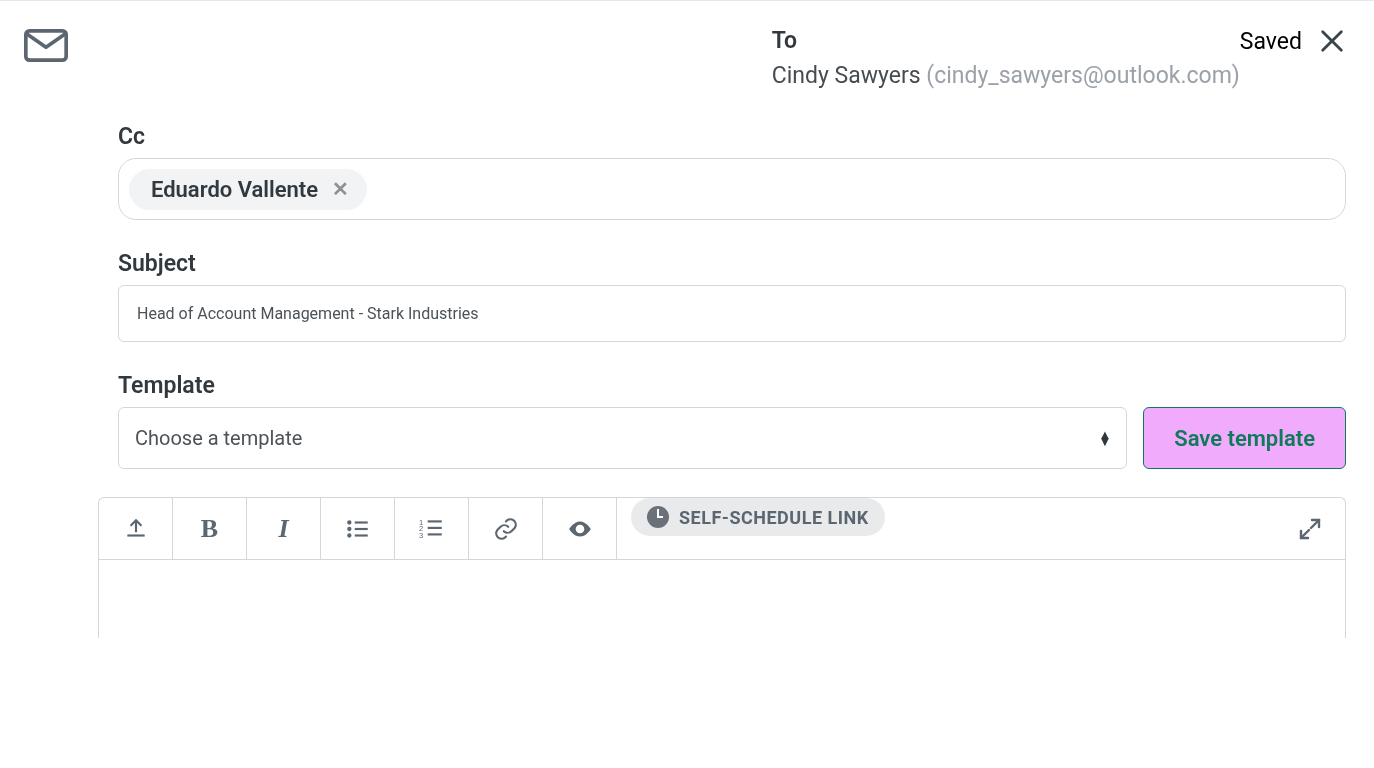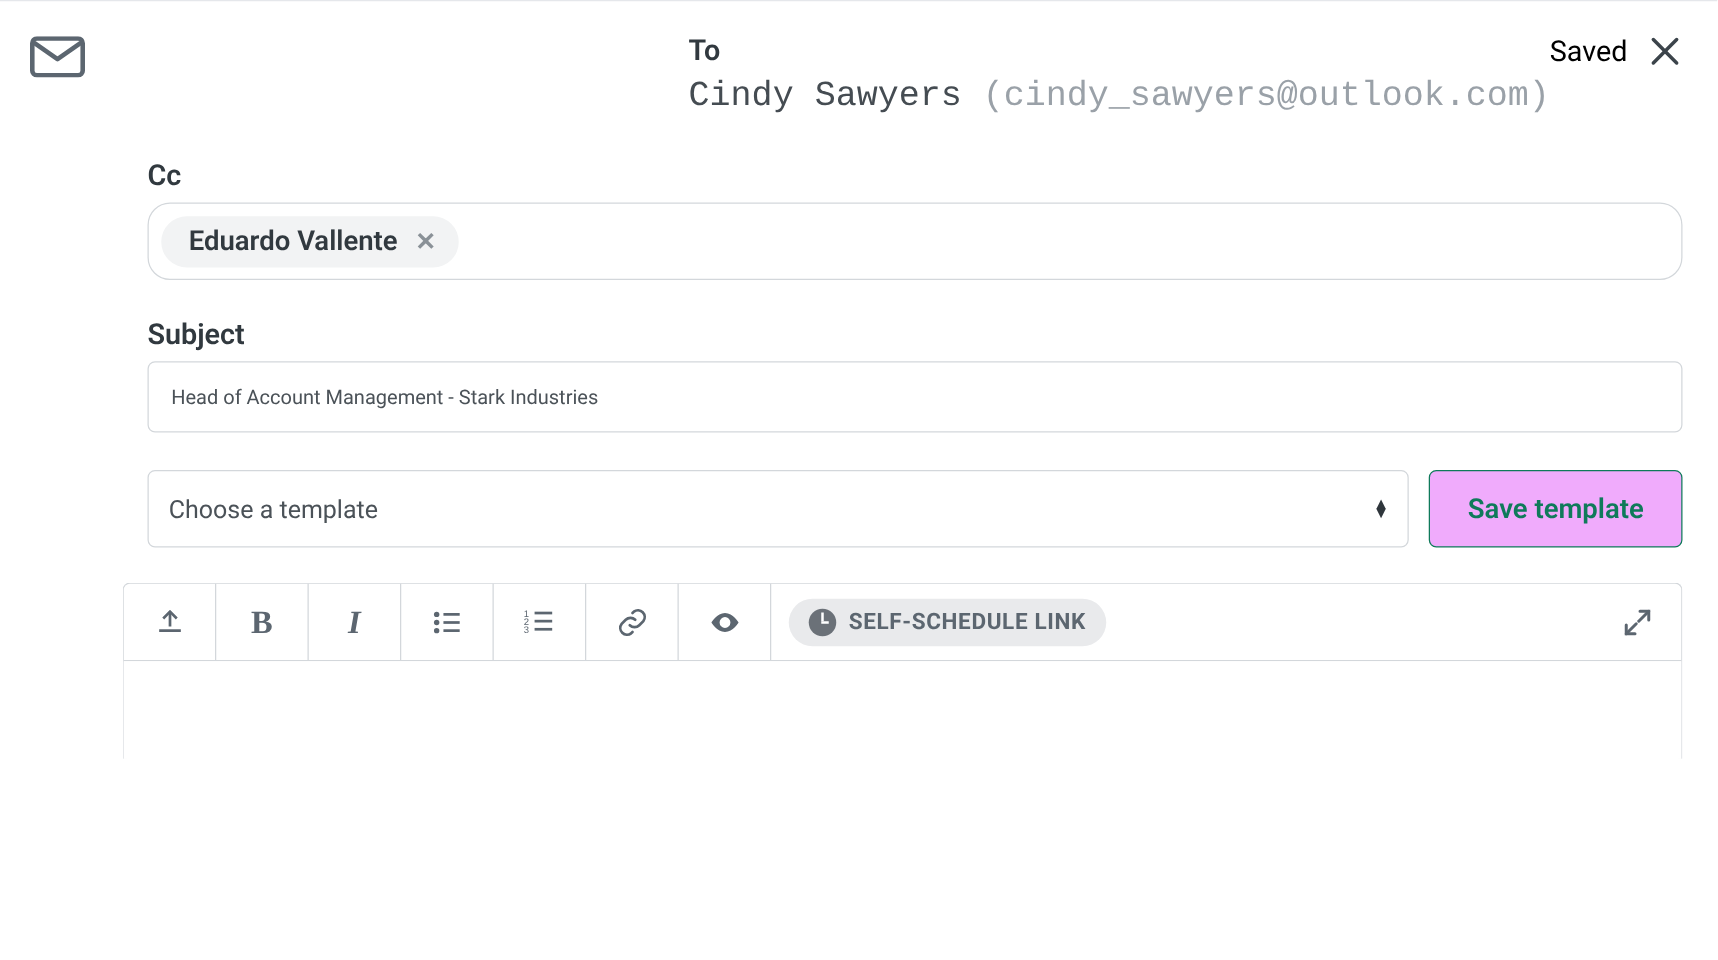--- a/index.html
+++ b/index.html
@@ -39,24 +39,23 @@
       align-items: flex-start;
     }
     .to-block { }
     .label {
       font-size: 23px;
       font-weight: 600;
       color: #31393f;
       margin-bottom: 8px;
     }
     .recipient-line {
-      font-size: 28px;
+      font-size: 23px;
       color: #555d64;
       margin-bottom: 34px;
-      font-family: Liberation Mono, monospace;
     }
     .recipient-name { color: #454c52; }
     .recipient-email { color: #9aa1a8; }
     .status-area {
       display: flex;
       align-items: center;
       gap: 16px;
     }
     .saved-text {
       font-size: 23px;
@@ -172,21 +171,21 @@
       cursor: pointer;
     }
     .tool-cell svg { width: 26px; height: 26px; }
     .bold-letter { font-weight: 800; font-size: 26px; color:#5c6670; font-family: Georgia, serif;}
     .italic-letter { font-style: italic; font-size: 26px; color:#5c6670; font-family: Georgia, serif; font-weight:600;}
     .schedule-cell {
       border-right: none;
       flex-shrink: 0;
       width: auto;
       padding: 0 14px;
-      display: flex; align-items: center;
+      display: flex; align-items: flex-start;
     }
     .schedule-chip {
       background: #e9eaec;
       border-radius: 999px;
       padding: 8px 16px;
       display: inline-flex;
       align-items: center;
       gap: 10px;
       font-size: 18px;
       font-weight: 700;
@@ -272,20 +271,21 @@
         </div>
       </div>
     </div>
 
     <div class="field-group">
       <div class="label">Subject</div>
       <input class="text-input" type="text" value="Head of Account Management - Stark Industries" style="">
     </div>
 
     <div class="field-group" style="margin-bottom:28px;">
+      <div class="label">Template</div>
       <div class="template-row">
         <div class="select-wrap">
           <input class="template-select" readonly="" value="Choose a template" style="">
           <div class="select-caret">
             <span>▲</span>
               <span>▼</span>
           </div>
         </div>
         <button class="save-template-btn">Save template</button>
       </div>

